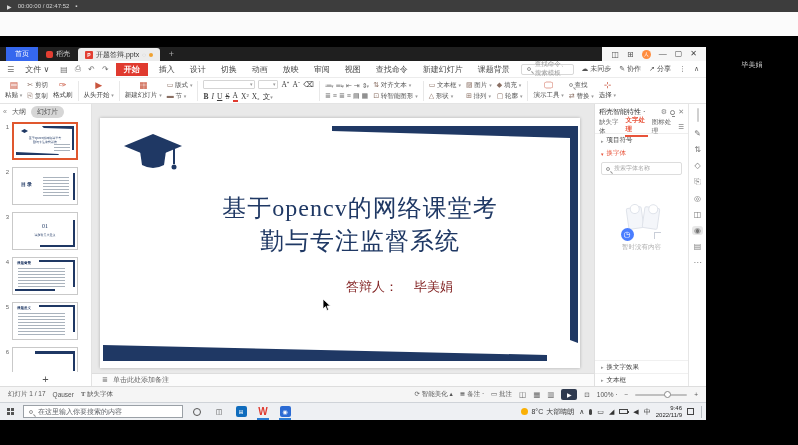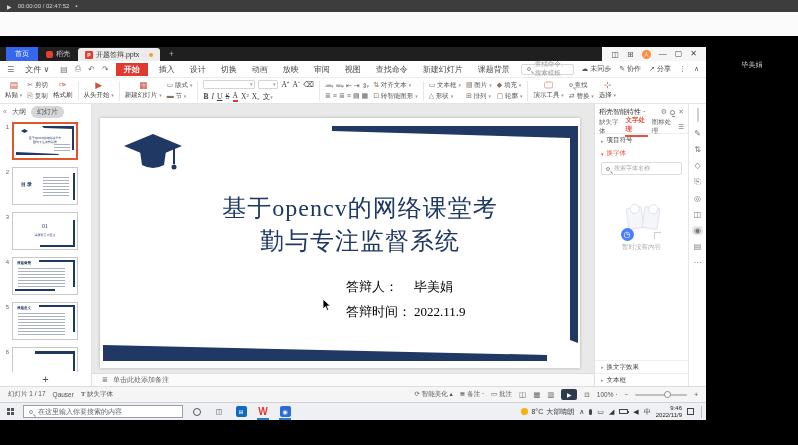--- a/index.html
+++ b/index.html
@@ -67,21 +67,21 @@
   .tbox.sel { border:2px solid #e0572e; }
   .navy { background:#1f3864; }
   .tb-par { background:repeating-linear-gradient(#aab3bd 0 1px, transparent 1px 3px); }
   .side-add { height:14px; display:flex; align-items:center; justify-content:center; font-size:11px; color:#555; }
 
   
   #main { flex:1; background:#e9e9e9; display:flex; flex-direction:column; min-width:0; }
   #canvas { flex:1; position:relative; }
   #slide { position:absolute; left:8px; top:14px; width:480px; height:250px; background:#fff; box-shadow:0 0 3px rgba(0,0,0,.25); }
   .slide-title { position:absolute; left:50px; right:10px; top:74px; text-align:center; font-family:"Liberation Serif","DejaVu Serif",serif; color:#1f3864; font-size:24px; line-height:33px; letter-spacing:1px; }
-  .slide-fields { position:absolute; left:246px; top:156px; font-family:"Liberation Serif","DejaVu Serif",serif; color:#000000; font-size:13px; line-height:25px; }
+  .slide-fields { position:absolute; left:246px; top:156px; font-family:"Liberation Serif","DejaVu Serif",serif; color:#7f1d1d; font-size:13px; line-height:25px; }
   .fl { display:inline-block; width:68px; }
   #notesbar { height:13px; background:#fbfbfb; border-top:1px solid #ddd; display:flex; align-items:center; gap:5px; padding-left:10px; font-size:7px; color:#666; }
 
   
   #rpanel { width:94px; border-left:1px solid #e0e0e0; background:#fff; display:flex; flex-direction:column; }
   .p-head { height:16px; display:flex; align-items:center; gap:3px; padding:0 4px; font-size:7px; color:#333; }
   .p-head .ttl { flex:1; white-space:nowrap; overflow:hidden; }
   .bell { width:5px; height:5px; border:1px solid #888; border-radius:50% 50% 2px 2px; position:relative; flex:none; }
   .bell::after { content:''; position:absolute; left:1px; top:5px; width:3px; height:1px; background:#888; }
   .p-tabs { height:14px; display:flex; align-items:center; gap:4px; padding:0 4px; border-bottom:1px solid #eee; font-size:6.5px; color:#666; }
@@ -388,21 +388,20 @@
               <path d="M18,19 L44,19 L42,33 Q31,39 20,33 Z" fill="#1f3864"></path>
               <line x1="52" y1="16" x2="52" y2="32" stroke="#1f3864" stroke-width="2"></line>
               <circle cx="52" cy="35" r="2.5" fill="#1f3864"></circle>
             </svg>
             <div class="slide-title">
               <div>基于opencv的网络课堂考</div>
               <div>勤与专注监督系统</div>
             </div>
             <div class="slide-fields">
               <div><span class="fl">答辩人：</span><span>毕美娟</span></div>
-              <div><span class="fl">答辩时间：</span><span>2022.11.9</span></div>
             </div>
             <svg width="10" height="14" style="position:absolute;left:222px;top:180px">
               <path d="M1,1 L1,11 L3.5,8.6 L5,12.5 L6.6,11.8 L5.1,8 L8.4,8 Z" fill="#000" stroke="#fff" stroke-width="0.8"></path>
             </svg>
           </div>
         </div>
         <div id="notesbar">
           <span>≣</span>
           <span>单击此处添加备注</span>
         </div>

